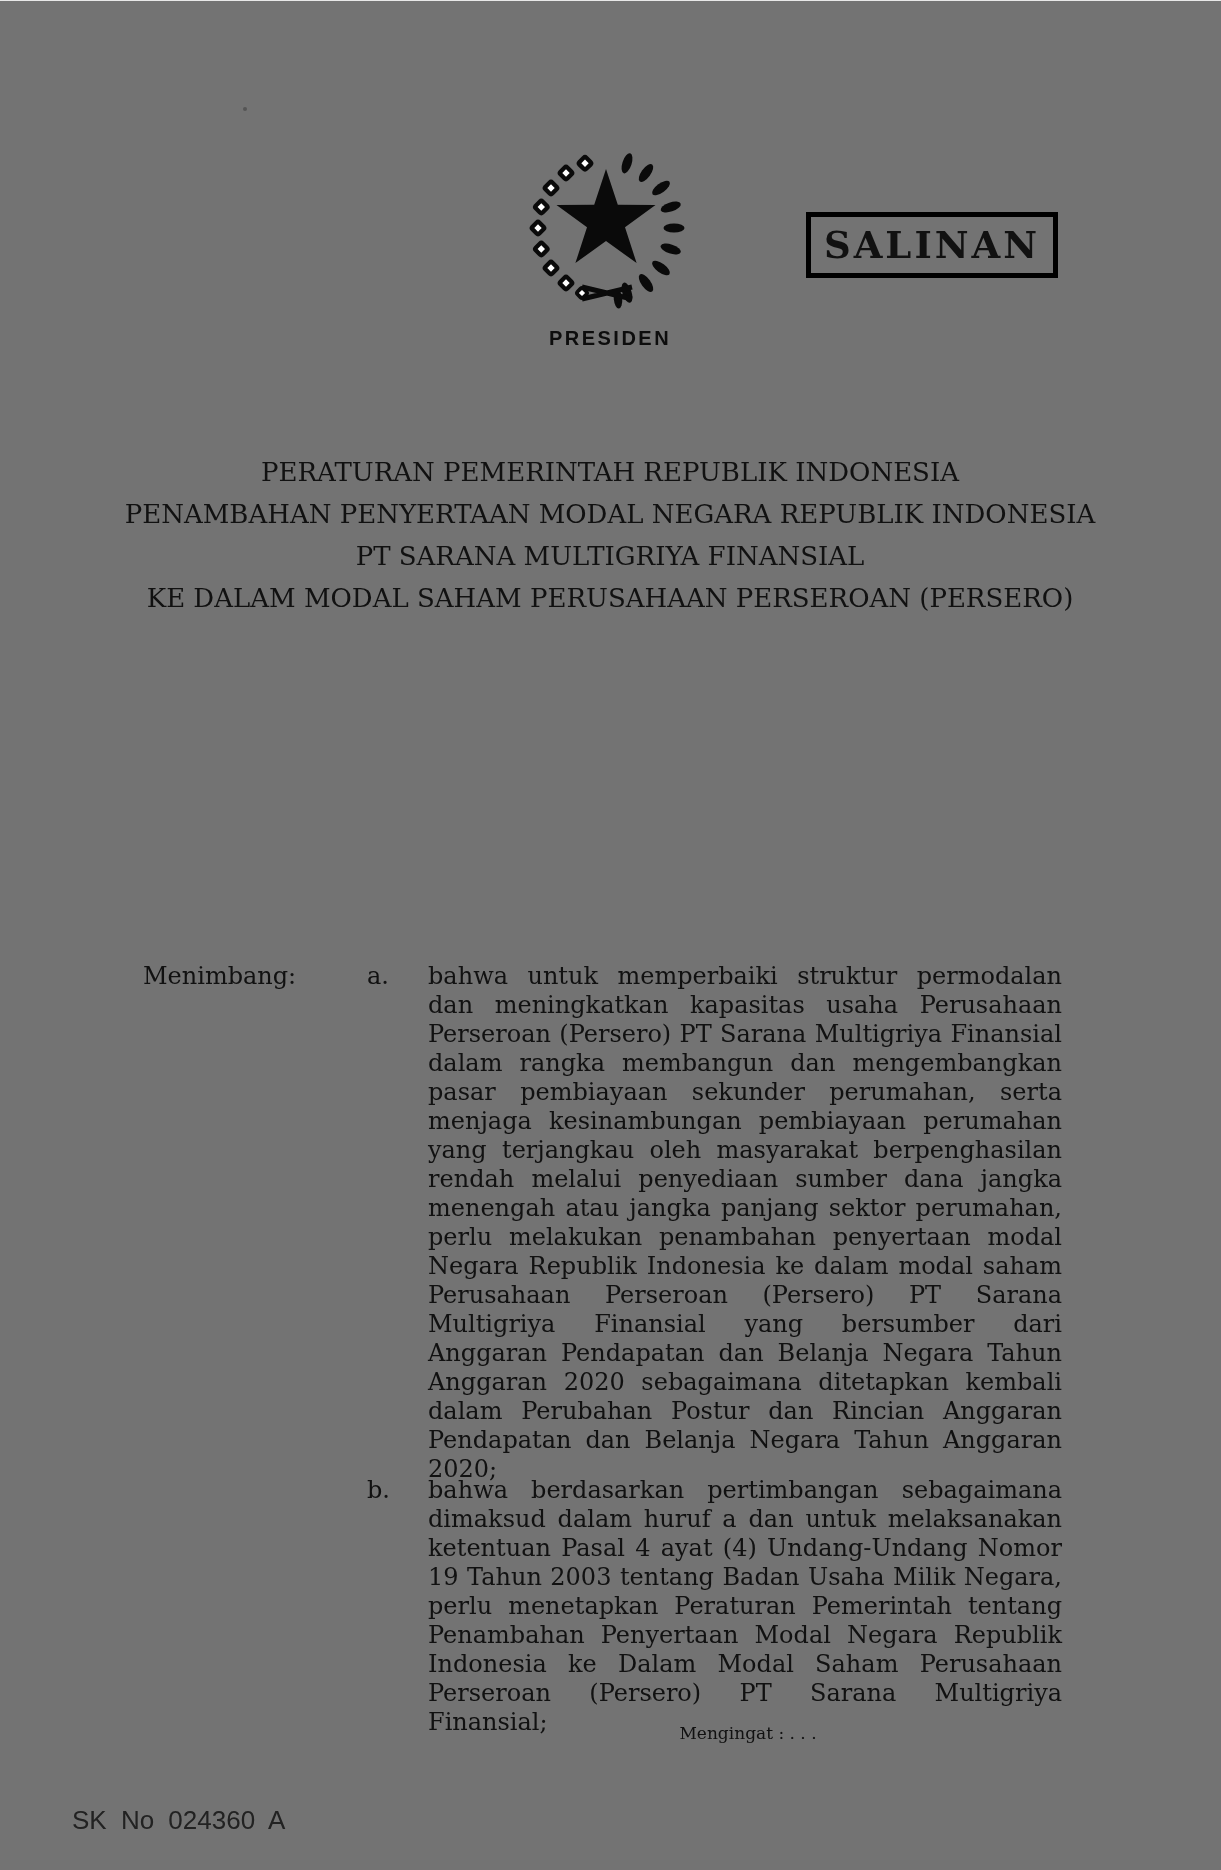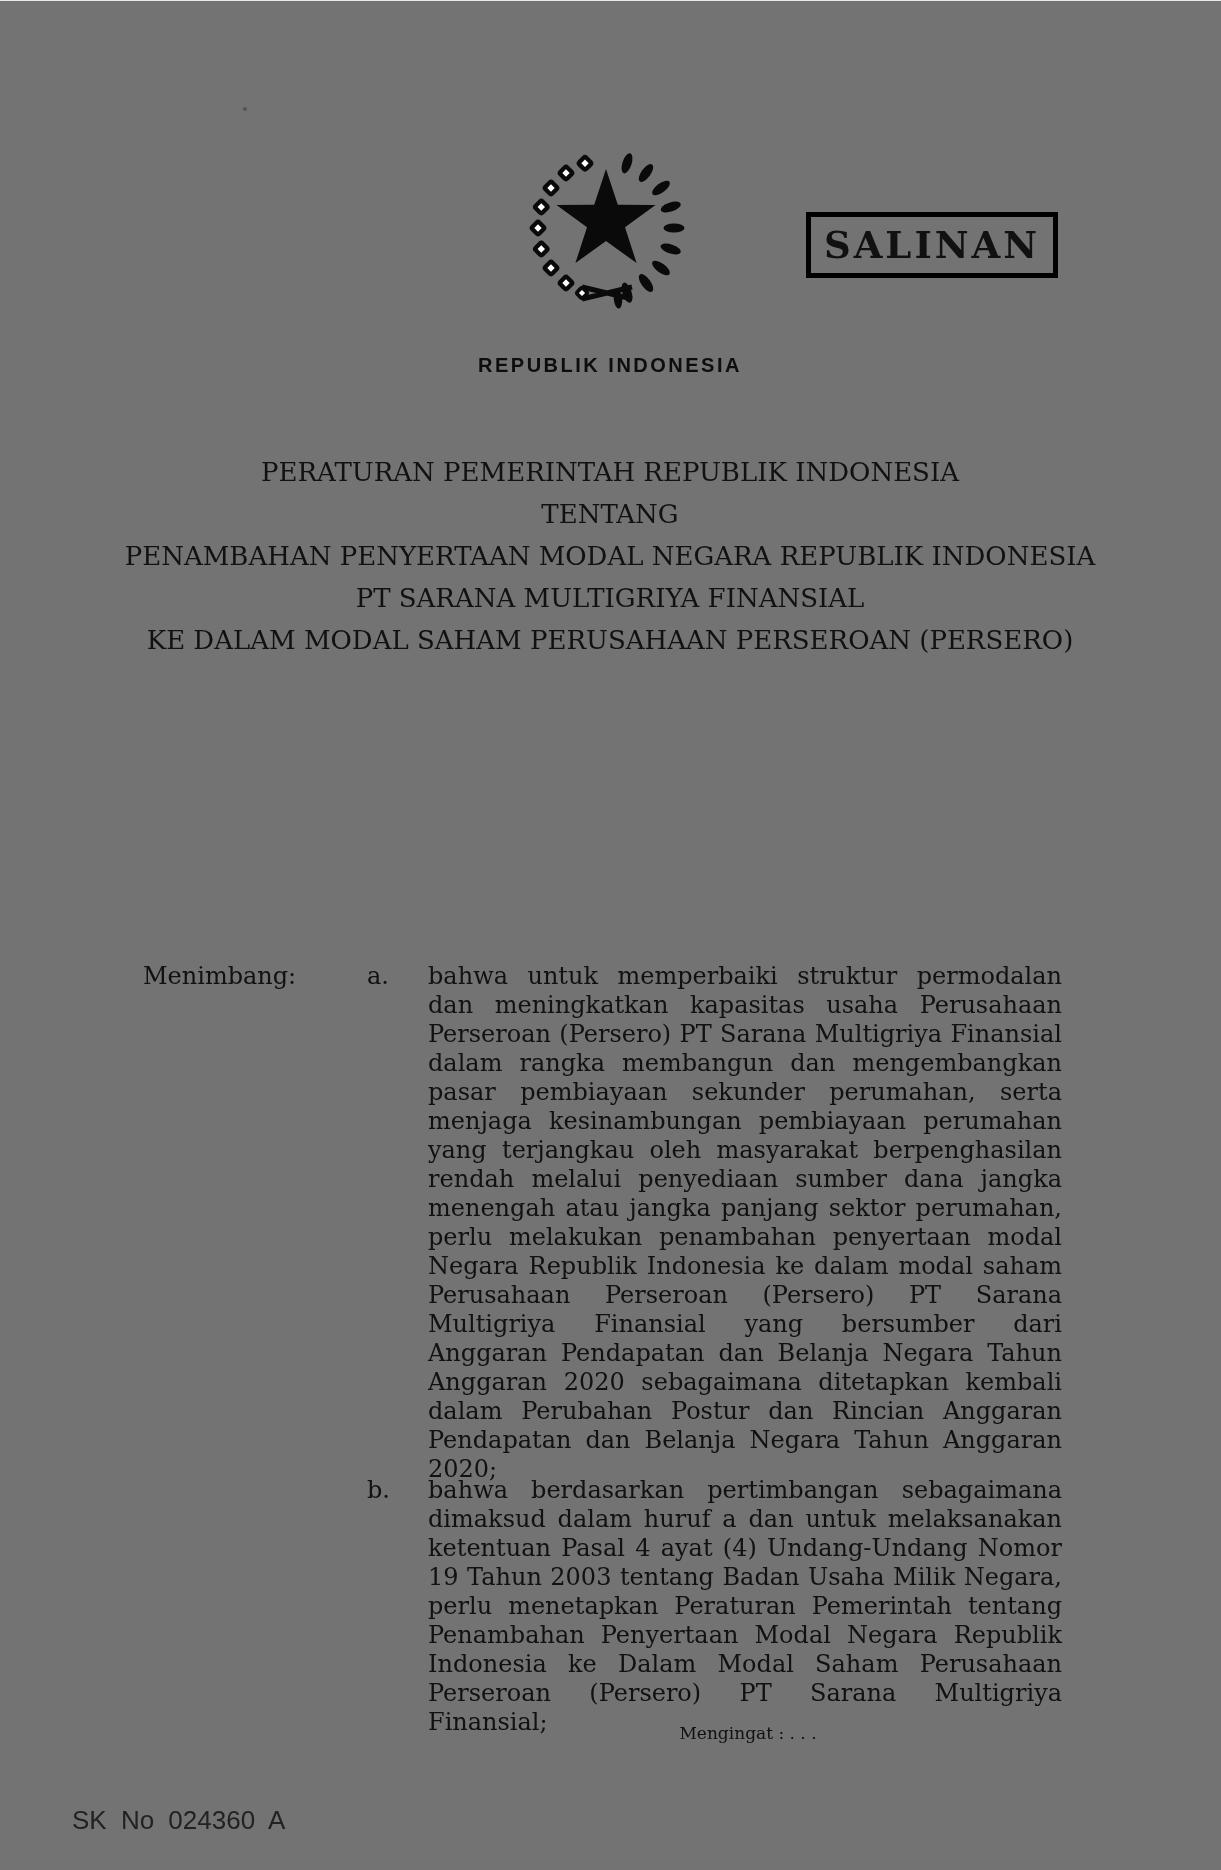--- a/index.html
+++ b/index.html
@@ -154,25 +154,24 @@
       </g>
 
       <path d="M62,158 L112,146 M62,146 L112,158" stroke="#0a0a0a" stroke-width="5" fill="none"></path>
     </svg>
   </div>
 
   <div class="abs stamp-box">
     <span class="stamp-text">SALINAN</span>
   </div>
 
-  <div class="abs center-line letterhead" style="top:353px;">REPUBLIK INDONESIA</div>
+  <div class="abs center-line letterhead" style="top:326px;">PRESIDEN</div>
 
   <div class="abs center-line" style="top:450px;">
     <div class="title-line">PERATURAN PEMERINTAH REPUBLIK INDONESIA</div>
-    <div class="title-line">TENTANG</div>
     <div class="title-line">PENAMBAHAN PENYERTAAN MODAL NEGARA REPUBLIK INDONESIA</div>
     <div class="title-line">PT SARANA MULTIGRIYA FINANSIAL</div>
     <div class="title-line">KE DALAM MODAL SAHAM PERUSAHAAN PERSEROAN (PERSERO)</div>
   </div>
 
 
   <div class="abs body-text" style="left:143px; top:961px;">Menimbang</div>
   <div class="abs body-text" style="left:288px; top:961px;">:</div>
 
   <div class="abs body-text" style="left:367px; top:961px;">a.</div>

